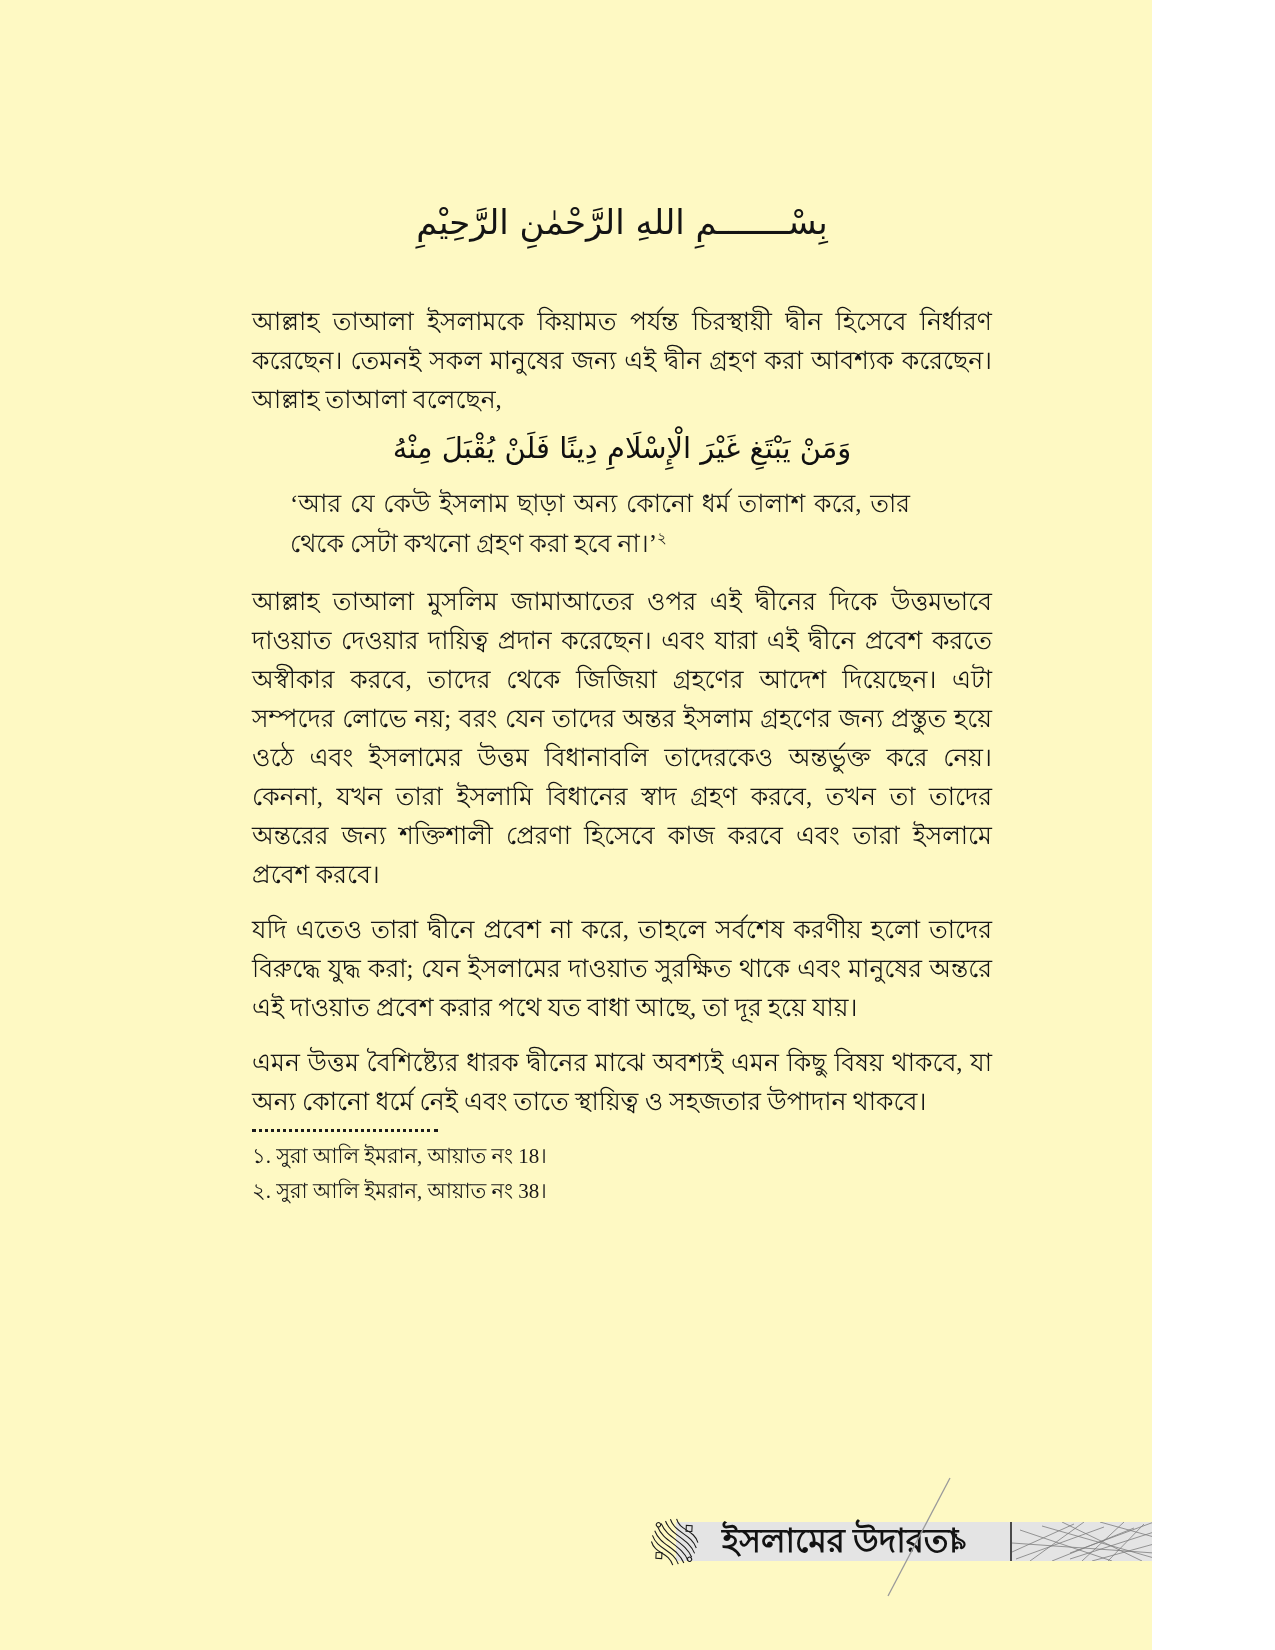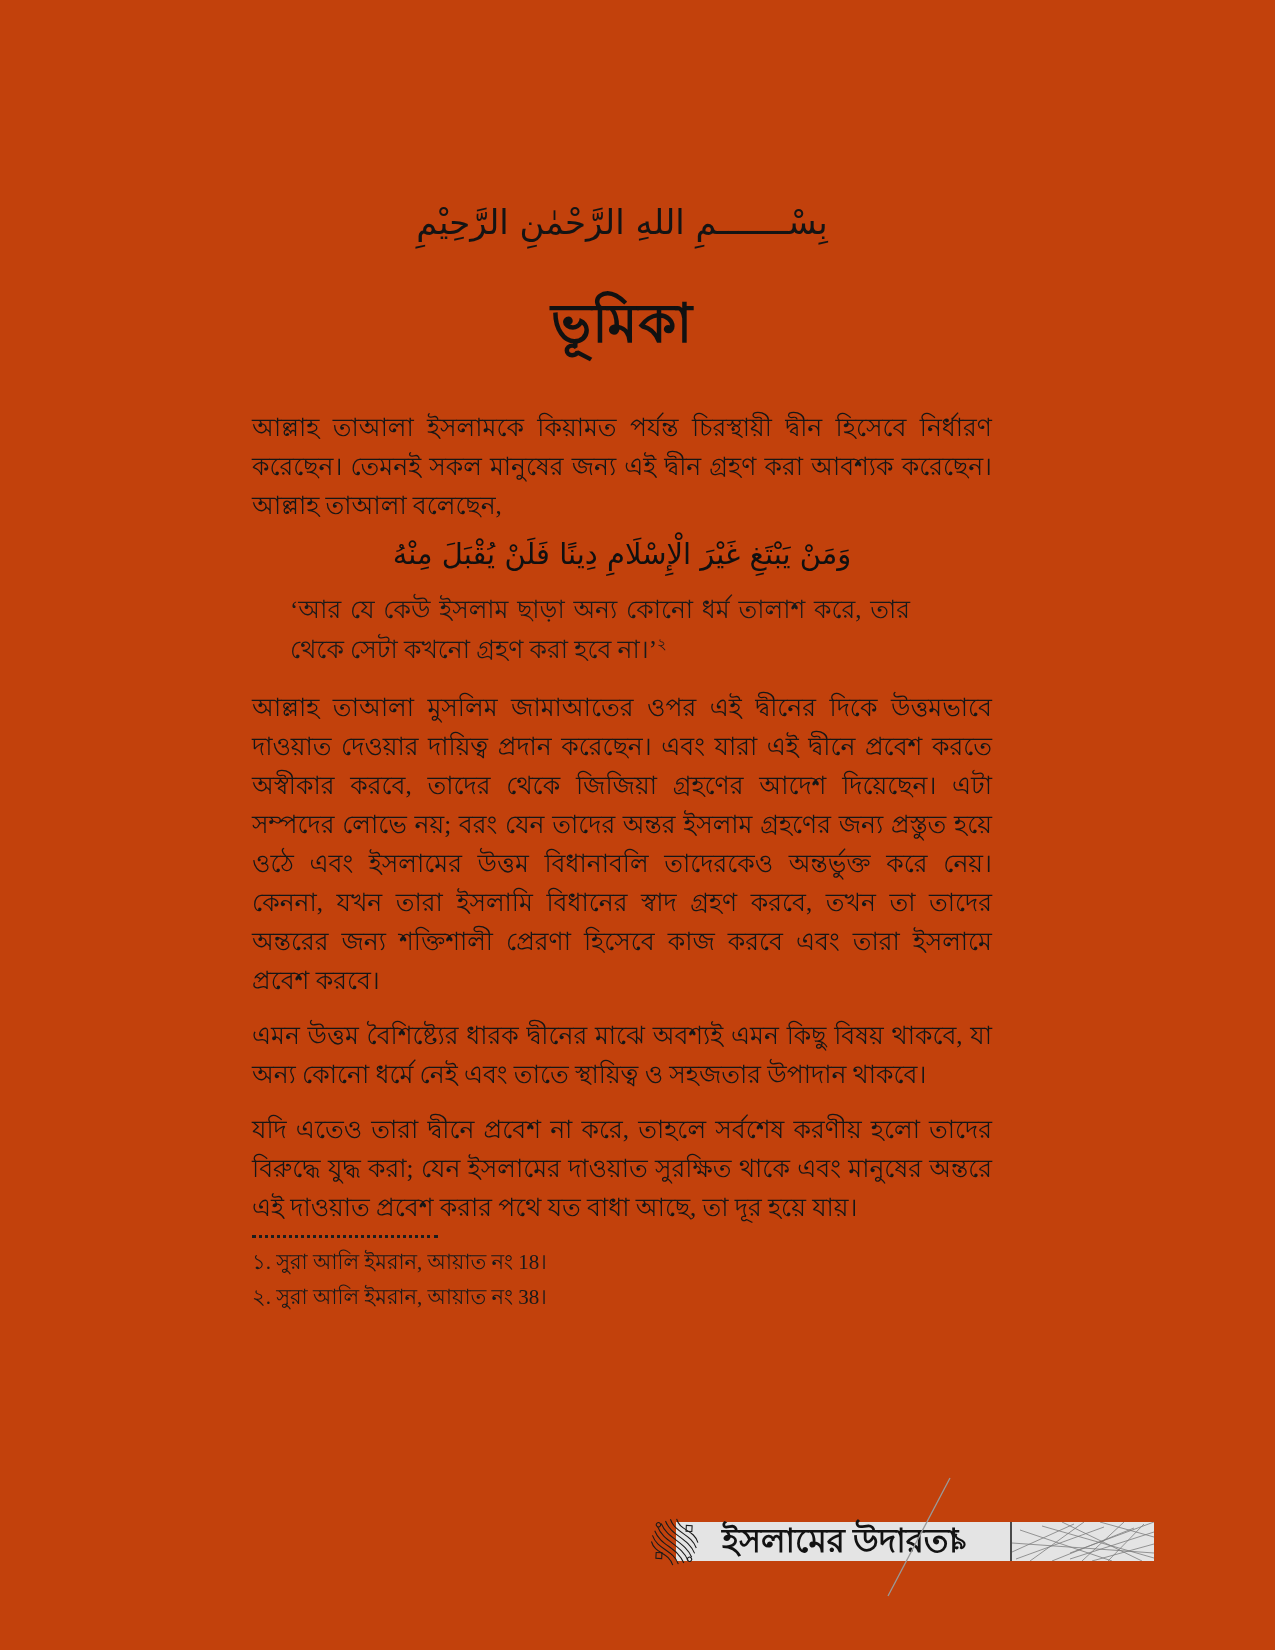--- a/index.html
+++ b/index.html
@@ -1,19 +1,19 @@
 <!DOCTYPE html>
 <html><head>
 <meta charset="utf-8">
 <style>
   html,body{margin:0;padding:0;background:#ffffff;}
   .page{
     position:relative;
-    width:1275px;height:1650px;
-    background:#c2410c;
+    width:1152px;height:1650px;
+    background:#fef9c3;
     font-family:"Liberation Serif","DejaVu Serif",serif;
     color:#1a1a1a;
     overflow:hidden;
   }
   .content{
     position:absolute;
     left:252px;top:190px;
     width:740px;
   }
   .bismillah{
@@ -136,36 +136,35 @@
 </style>
 </head>
 <body>
 
 <div class="page">
 
   <div class="content">
 
     <div class="bismillah">بِسْـــــــمِ اللهِ الرَّحْمٰنِ الرَّحِيْمِ</div>
 
-    <h1 class="chapter-title">ভূমিকা</h1>
 
     <p class="body-para p1">আল্লাহ তাআলা ইসলামকে কিয়ামত পর্যন্ত চিরস্থায়ী দ্বীন হিসেবে নির্ধারণ করেছেন। তেমনই সকল মানুষের জন্য এই দ্বীন গ্রহণ করা আবশ্যক করেছেন। আল্লাহ তাআলা বলেছেন,</p>
 
 
 
 
     <div class="arabic arabic-2">وَمَنْ يَبْتَغِ غَيْرَ الْإِسْلَامِ دِينًا فَلَنْ يُقْبَلَ مِنْهُ</div>
 
     <div class="translation-2"><span>‘আর যে কেউ ইসলাম ছাড়া অন্য কোনো ধর্ম তালাশ করে, তার থেকে সেটা কখনো গ্রহণ করা হবে না।’</span><sup class="fn-marker">২</sup></div>
 
     <p class="body-para p2">আল্লাহ তাআলা মুসলিম জামাআতের ওপর এই দ্বীনের দিকে উত্তমভাবে দাওয়াত দেওয়ার দায়িত্ব প্রদান করেছেন। এবং যারা এই দ্বীনে প্রবেশ করতে অস্বীকার করবে, তাদের থেকে জিজিয়া গ্রহণের আদেশ দিয়েছেন। এটা সম্পদের লোভে নয়; বরং যেন তাদের অন্তর ইসলাম গ্রহণের জন্য প্রস্তুত হয়ে ওঠে এবং ইসলামের উত্তম বিধানাবলি তাদেরকেও অন্তর্ভুক্ত করে নেয়। কেননা, যখন তারা ইসলামি বিধানের স্বাদ গ্রহণ করবে, তখন তা তাদের অন্তরের জন্য শক্তিশালী প্রেরণা হিসেবে কাজ করবে এবং তারা ইসলামে প্রবেশ করবে।</p>
 
+    <p class="body-para p3">যদি এতেও তারা দ্বীনে প্রবেশ না করে, তাহলে সর্বশেষ করণীয় হলো তাদের বিরুদ্ধে যুদ্ধ করা; যেন ইসলামের দাওয়াত সুরক্ষিত থাকে এবং মানুষের অন্তরে এই দাওয়াত প্রবেশ করার পথে যত বাধা আছে, তা দূর হয়ে যায়।</p>
+
     <p class="body-para p4">এমন উত্তম বৈশিষ্ট্যের ধারক দ্বীনের মাঝে অবশ্যই এমন কিছু বিষয় থাকবে, যা অন্য কোনো ধর্মে নেই এবং তাতে স্থায়িত্ব ও সহজতার উপাদান থাকবে।</p>
-
-    <p class="body-para p3">যদি এতেও তারা দ্বীনে প্রবেশ না করে, তাহলে সর্বশেষ করণীয় হলো তাদের বিরুদ্ধে যুদ্ধ করা; যেন ইসলামের দাওয়াত সুরক্ষিত থাকে এবং মানুষের অন্তরে এই দাওয়াত প্রবেশ করার পথে যত বাধা আছে, তা দূর হয়ে যায়।</p>
 
     <div class="footnote-sep"></div>
 
     <div class="footnote">১. সুরা আলি ইমরান, আয়াত নং 18।</div>
     <div class="footnote">২. সুরা আলি ইমরান, আয়াত নং 38।</div>
 
   </div>
 
   <div class="footer-band">
     <span class="book-title">ইসলামের উদারতা</span>

